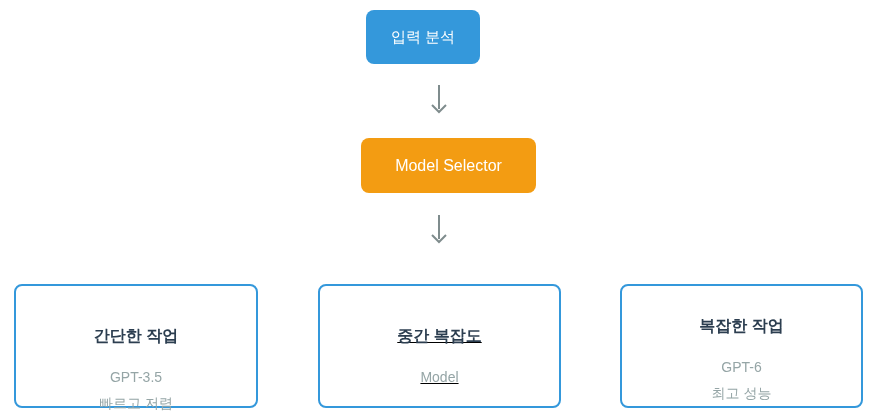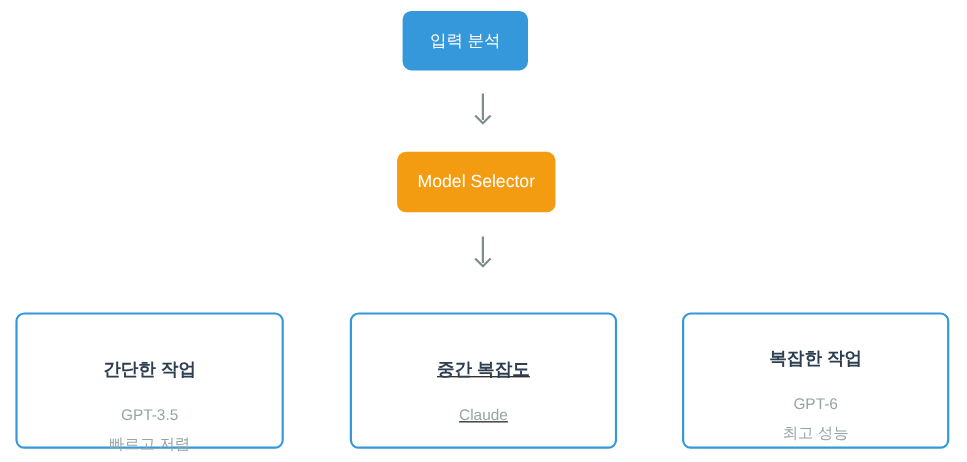--- a/index.html
+++ b/index.html
@@ -38,21 +38,21 @@
     left: 366px;
     top: 10px;
     width: 114px;
     height: 54px;
     background: var(--input-bg);
     font-size: 15px;
   }
   .node-selector {
     left: 361px;
     top: 138px;
-    width: 144px;
+    width: 175px;
     height: 55px;
     background: var(--selector-bg);
   }
   .arrow {
     position: absolute;
     left: 425px;
     width: 28px;
     height: 30px;
   }
   .arrow-1 { top: 84px; }
@@ -123,21 +123,21 @@
   </div>
 
   <div class="card card-1">
     <div class="card-title">간단한 작업</div>
     <div class="card-model">GPT-3.5</div>
     <div class="card-desc">빠르고 저렴</div>
   </div>
 
   <div class="card card-2">
     <div class="card-title">중간 복잡도</div>
-    <div class="card-model">Claude</div>
+    <div class="card-model">Model</div>
   </div>
 
   <div class="card card-3">
     <div class="card-title">복잡한 작업</div>
     <div class="card-model">GPT-6</div>
     <div class="card-desc">최고 성능</div>
   </div>
 
 </div>
 

